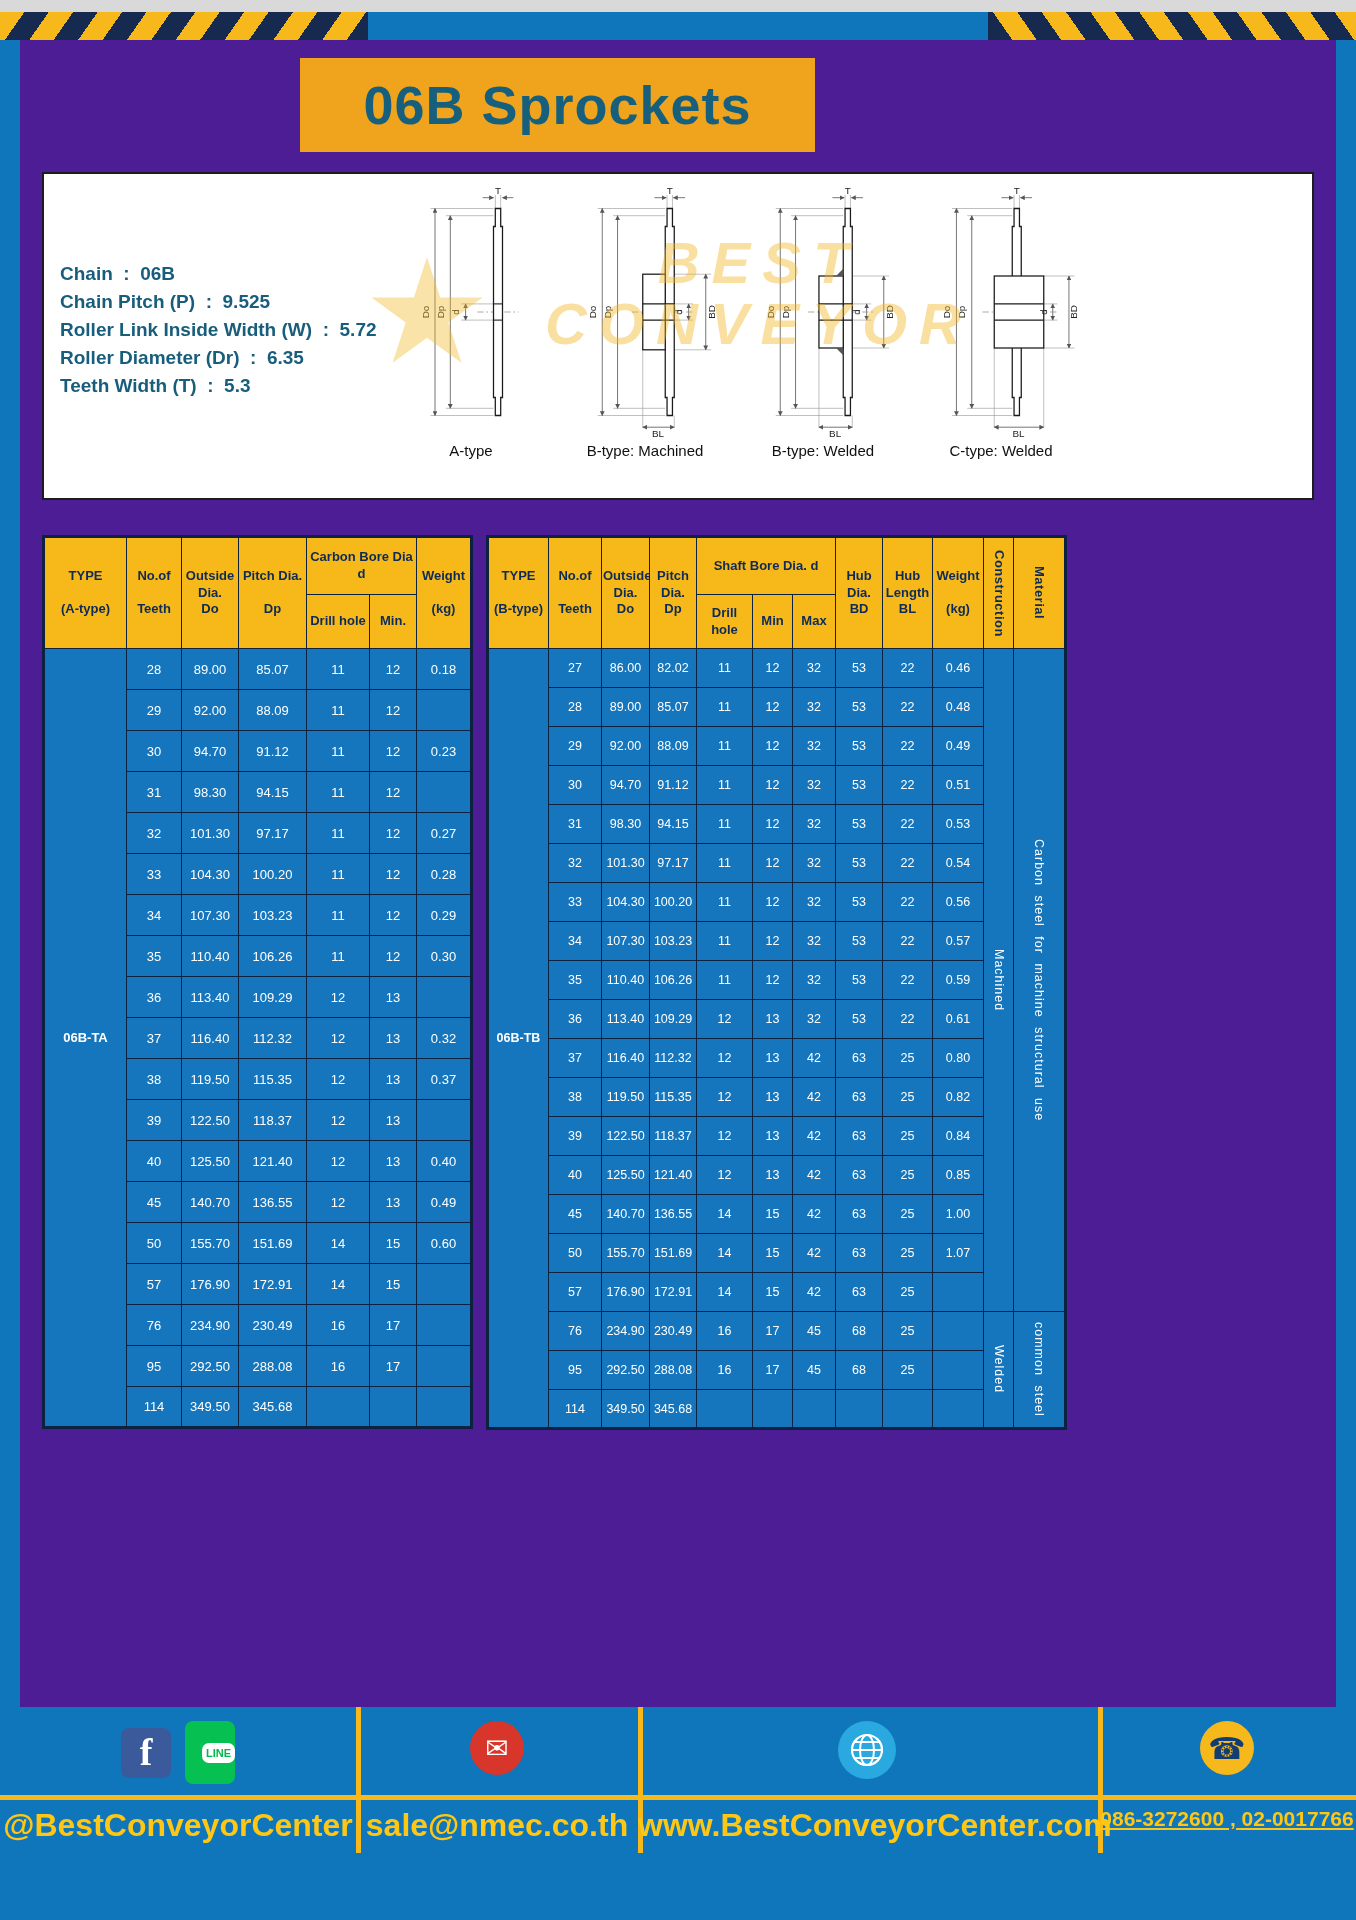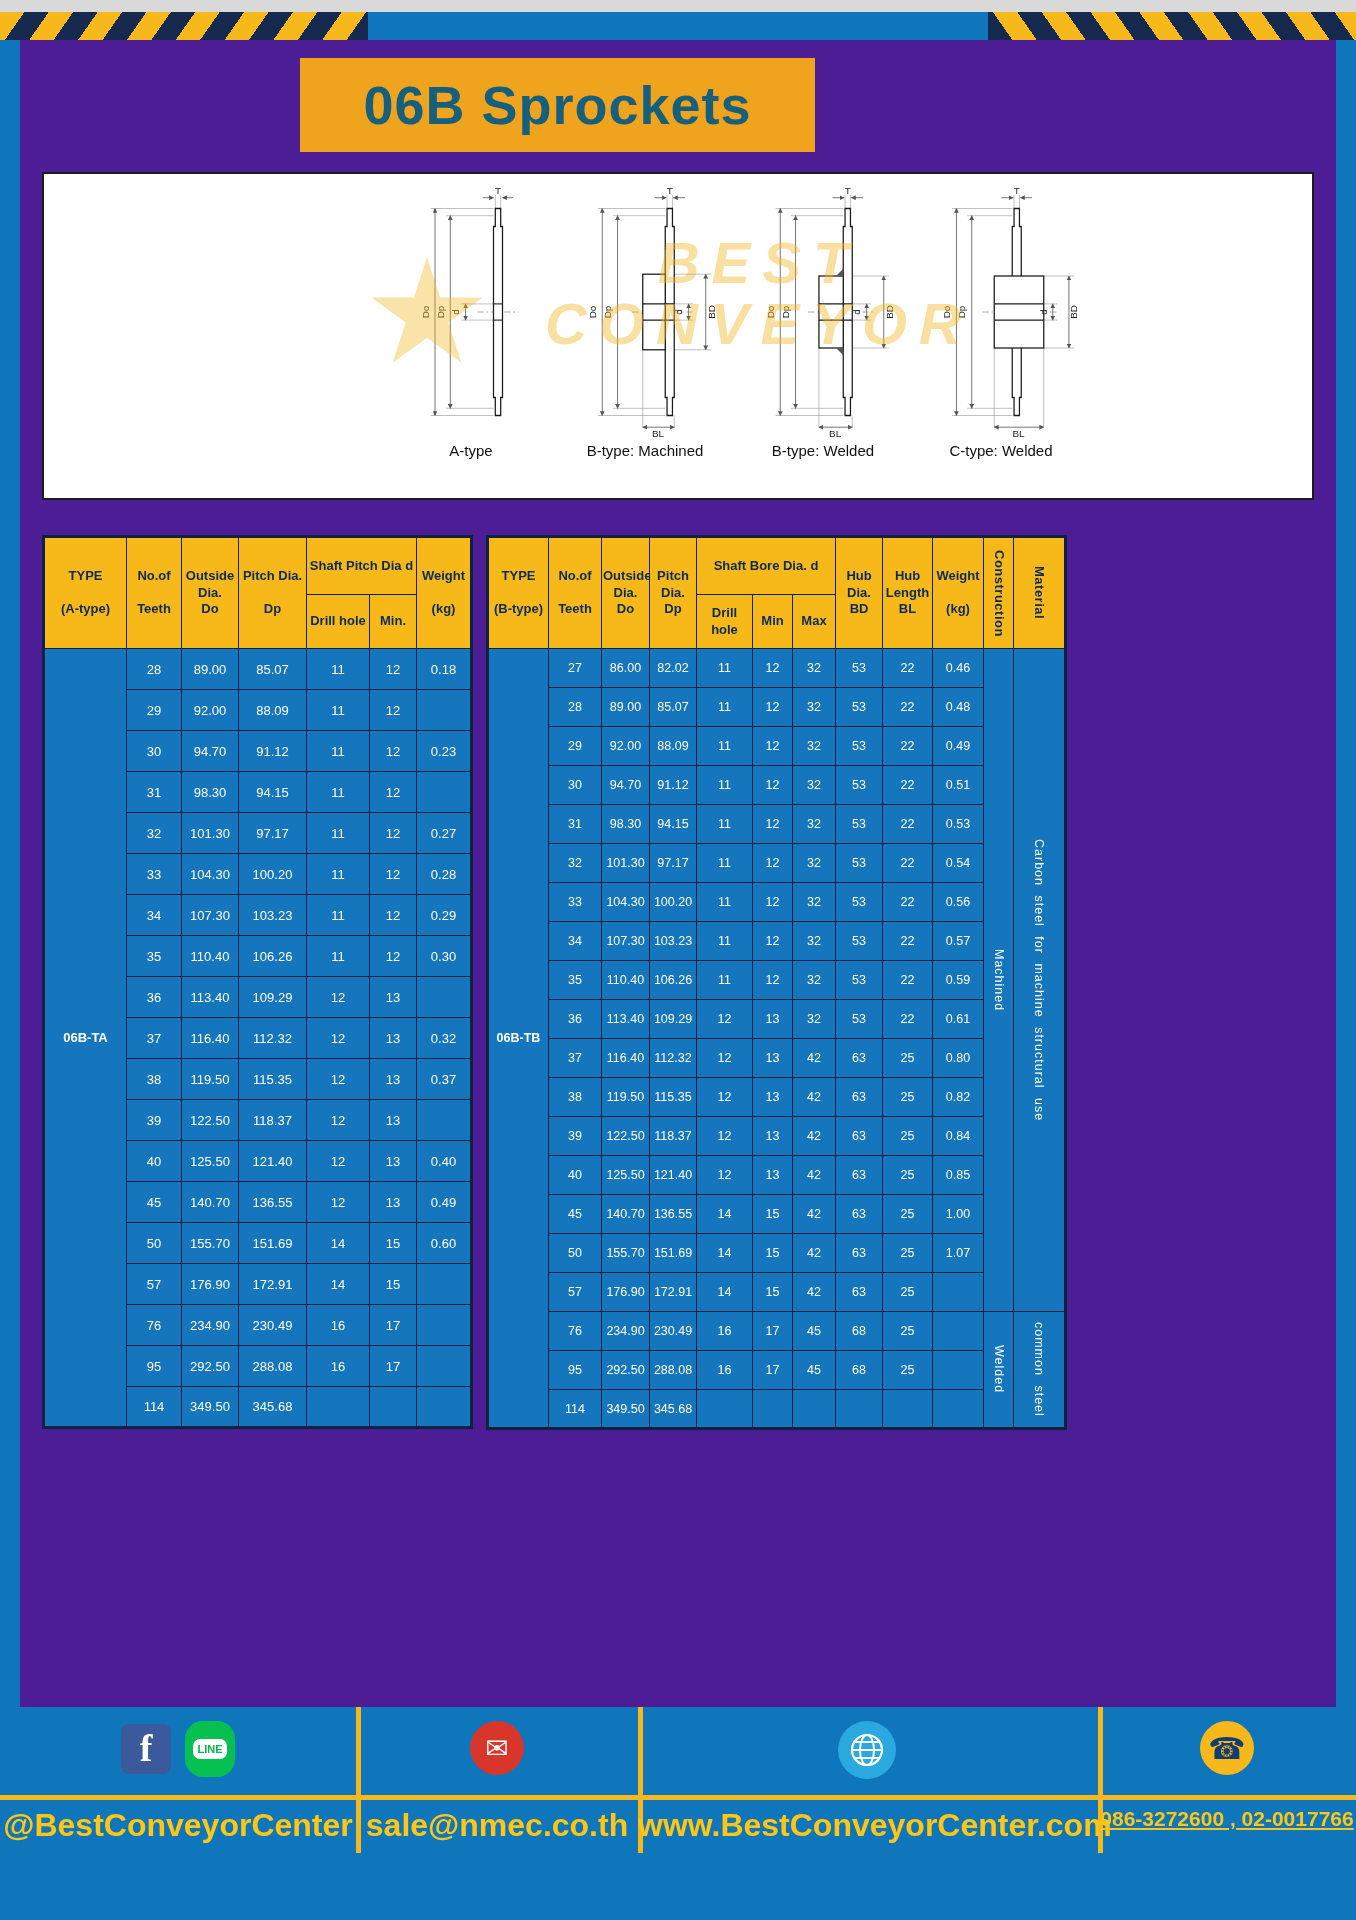--- a/index.html
+++ b/index.html
@@ -69,22 +69,22 @@
   .f-sep { position:absolute; top:0; width:5px; height:146px; background:#f7b81c; }
   .f-sec { position:absolute; top:0; height:150px; }
   .f-icons { position:absolute; top:14px; left:50%; transform:translateX(-50%);
              display:flex; gap:14px; align-items:center; }
   .f-text { position:absolute; top:100px; width:100%; text-align:center; color:#ffc713;
             font-weight:bold; font-size:32px; white-space:nowrap; }
   .f-text.small { font-size:21px;text-decoration:underline; }
   .fb-icon { width:50px; height:50px; background:#3a5a9b; border-radius:8px; color:#fff;
              font-size:38px; font-weight:bold; text-align:center; line-height:48px;
              font-family:"Liberation Serif",serif; }
-  .line-icon { width:50px; height:56px; background:#06c152; border-radius:18px;
-               display:flex; align-items:center; justify-content:center; }
+  .line-icon { width:50px; height:63px; background:#06c152; border-radius:8px;
+               display:flex; align-items:center; justify-content:flex-end; }
   .line-bubble { background:#fff; border-radius:7px; padding:4px 4px; color:#06b64d;
                  font-size:11px; font-weight:bold; }
   .mail-icon { width:54px; height:54px; background:#d8352b; border-radius:50%; color:#fff;
                font-size:28px; display:flex; align-items:center; justify-content:center; }
   .globe-icon { width:58px; height:58px; background:#2aa9e0; border-radius:50%;
                 display:flex; align-items:center; justify-content:center; }
   .phone-icon { width:54px; height:54px; background:#f7b81c; border-radius:50%; color:#123d73;
                 font-size:30px; display:flex; align-items:center; justify-content:center; }
 </style>
 </head>
@@ -104,20 +104,27 @@
   <div class="hazard left"></div>
   <div class="hazard right"></div>
   <div class="frame-side left"></div>
   <div class="frame-side right"></div>
 
   <div class="banner">
     <h1>06B Sprockets</h1>
   </div>
 
   <div class="diagram-box">
+    <div class="specs">
+      <div class="spec-line">Chain  :  06B</div>
+      <div class="spec-line">Chain Pitch (P)  :  9.525</div>
+      <div class="spec-line">Roller Link Inside Width (W)  :  5.72</div>
+      <div class="spec-line">Roller Diameter (Dr)  :  6.35</div>
+      <div class="spec-line">Teeth Width (T)  :  5.3</div>
+    </div>
 
     <div class="diag" style="left:348px">
       <svg width="158" height="252" viewBox="0 0 170 280">
         <line class="ext" x1="110" y1="25" x2="40" y2="25"></line>
           <line class="ext" x1="110" y1="255" x2="40" y2="255"></line>
         <line class="ext" x1="110" y1="33" x2="57" y2="33"></line>
           <line class="ext" x1="110" y1="247" x2="57" y2="247"></line>
         <line class="ext" x1="110" y1="131" x2="74" y2="131"></line>
           <line class="ext" x1="110" y1="149" x2="74" y2="149"></line>
         <line class="ext" x1="112" y1="25" x2="112" y2="10"></line>
@@ -273,21 +280,21 @@
 (A-type)</th>
         <th rowspan="2">No.of
 
 Teeth</th>
         <th rowspan="2">Outside
 Dia.
 Do</th>
         <th rowspan="2">Pitch Dia.
 
 Dp</th>
-        <th colspan="2">Shaft Pitch Dia d</th>
+        <th colspan="2">Carbon Bore Dia d</th>
         <th rowspan="2">Weight
 
 (kg)</th>
       </tr>
       <tr>
         <th>Drill hole</th>
         <th>Min.</th>
       </tr>
     </thead>
     <tbody>

